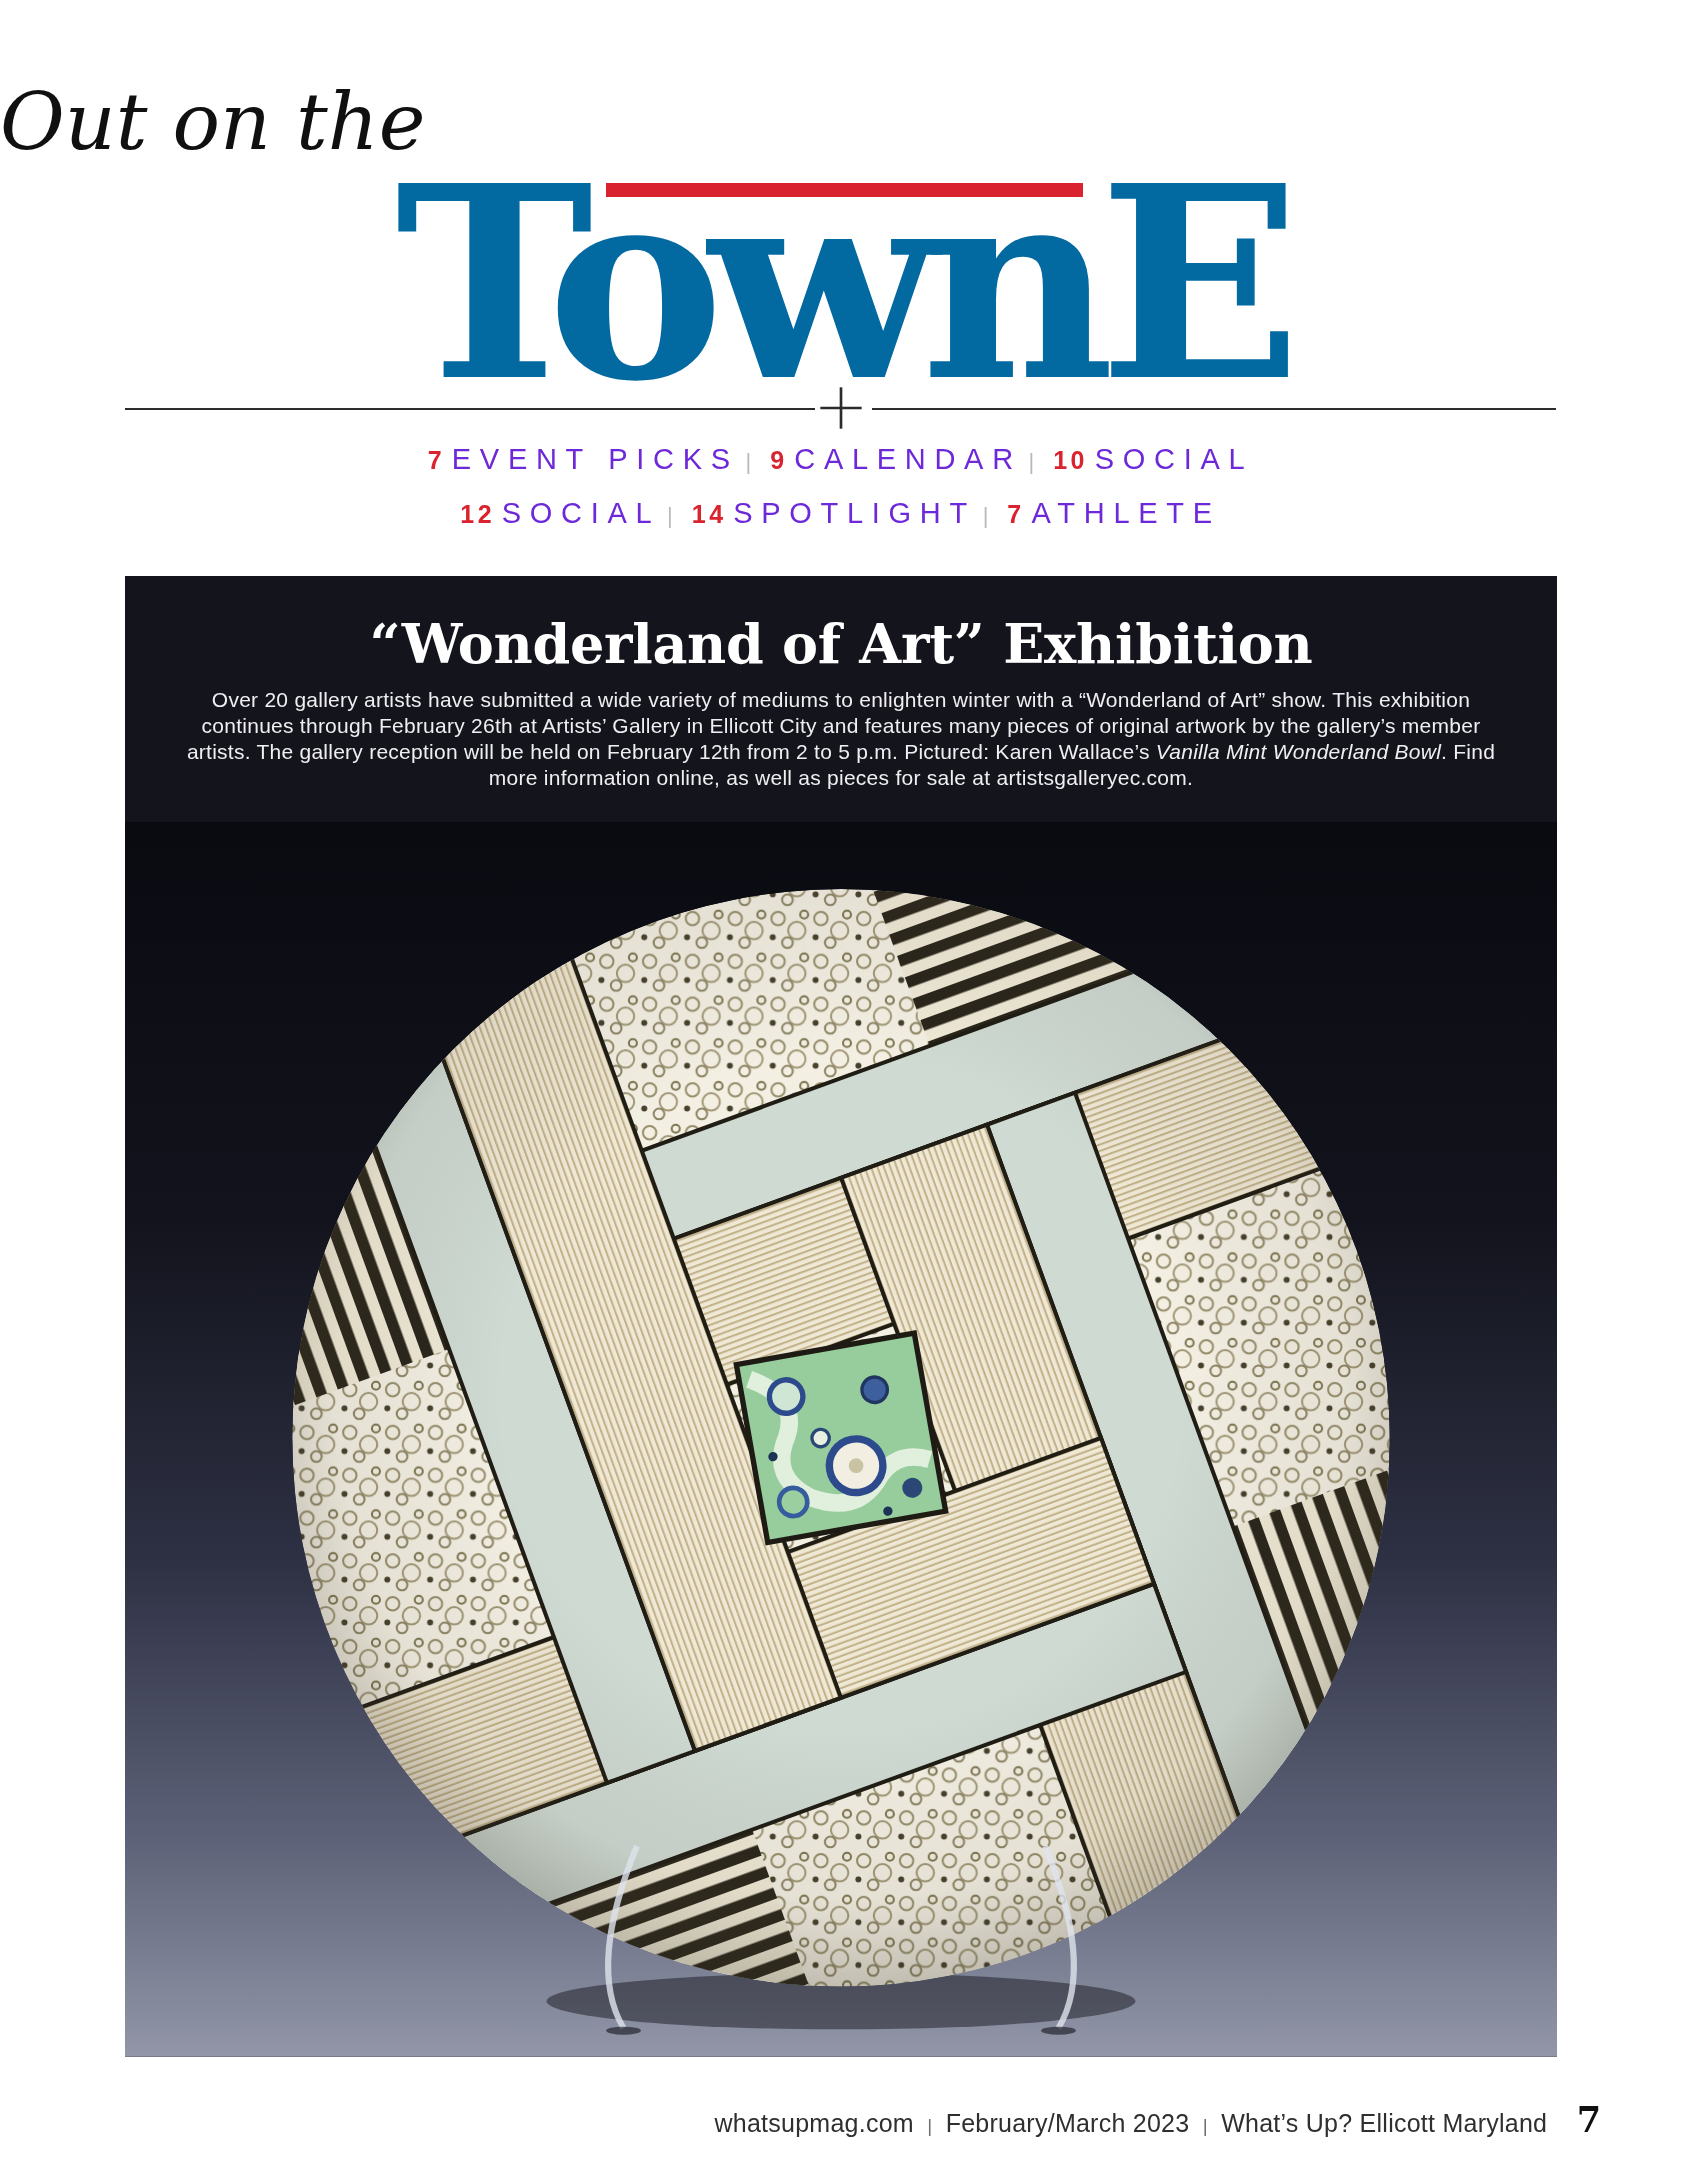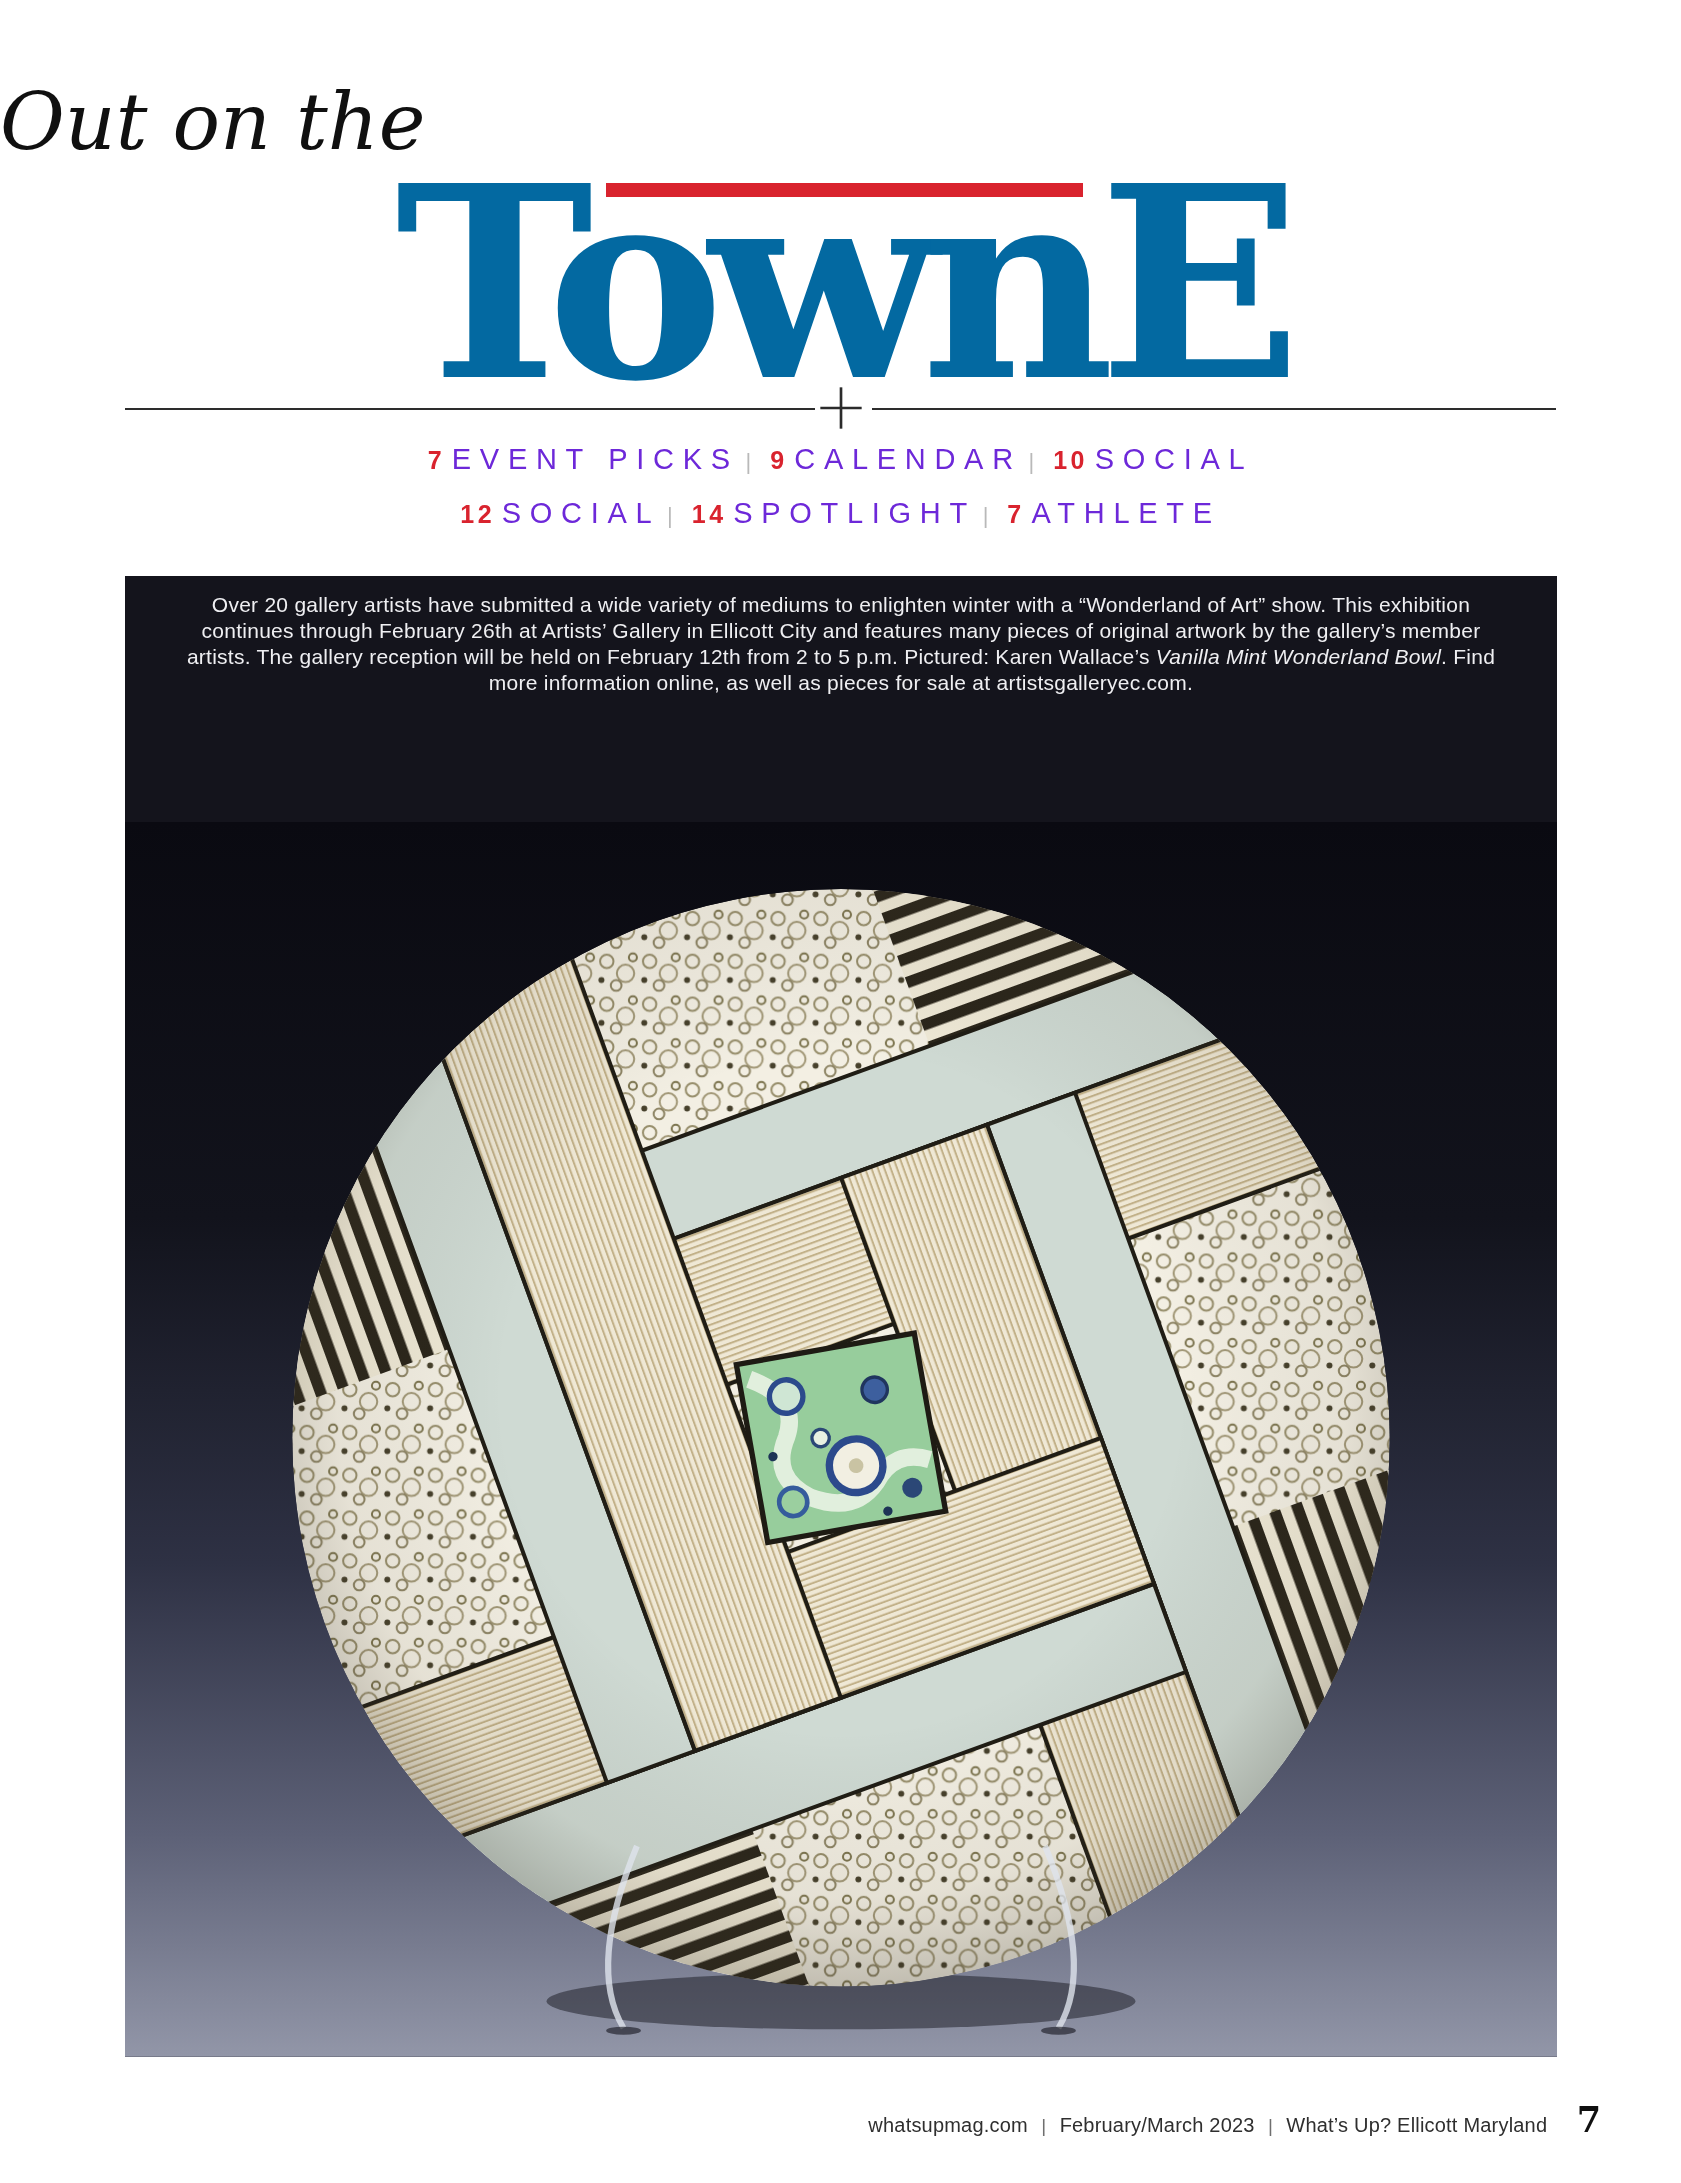--- a/index.html
+++ b/index.html
@@ -123,21 +123,21 @@
   
   .footer{
     position:absolute;
     top:2099px;
     right:80px;
     display:flex;
     align-items:baseline;
     white-space:nowrap;
   }
   .footer-text{
-    font-size:20px;
+    font-size:25px;
     color:#2f2f2f;
     letter-spacing:0.01em;
   }
   .footer-pipe{
     font-size:19px;
     color:#6f6f6f;
     margin:0 13.4px;
   }
   .footer-page{
     font-family:"DejaVu Serif", serif;
@@ -181,20 +181,21 @@
     <span class="nav-label">SOCIAL</span>
     <span class="nav-pipe">|</span>
     <span class="nav-num">14</span>
     <span class="nav-label">SPOTLIGHT</span>
     <span class="nav-pipe">|</span>
     <span class="nav-num">7</span>
     <span class="nav-label">ATHLETE</span>
   </div>
 
   <div class="feature-box">
+    <h1 class="feature-title">“Wonderland of Art” Exhibition</h1>
     <p class="feature-body"><span>Over 20 gallery artists have submitted a wide variety of mediums to enlighten winter with a “Wonderland of Art” show. This exhibition continues through February 26th at Artists’ Gallery in Ellicott City and features many pieces of original artwork by the gallery’s member artists. The gallery reception will be held on February 12th from 2 to 5 p.m. Pictured: Karen Wallace’s </span><em>Vanilla Mint Wonderland Bowl</em><span>. Find more information online, as well as pieces for sale at artistsgalleryec.com.</span></p>
   </div>
 
   <div class="photo">
     <svg width="1432" height="1235" viewBox="0 0 2140 1845">
       <defs>
         <linearGradient id="bgGrad" x1="0" y1="0" x2="0" y2="1">
           <stop offset="0" stop-color="#0a0a11"></stop>
           <stop offset="0.32" stop-color="#12131c"></stop>
           <stop offset="0.60" stop-color="#2e3144"></stop>

